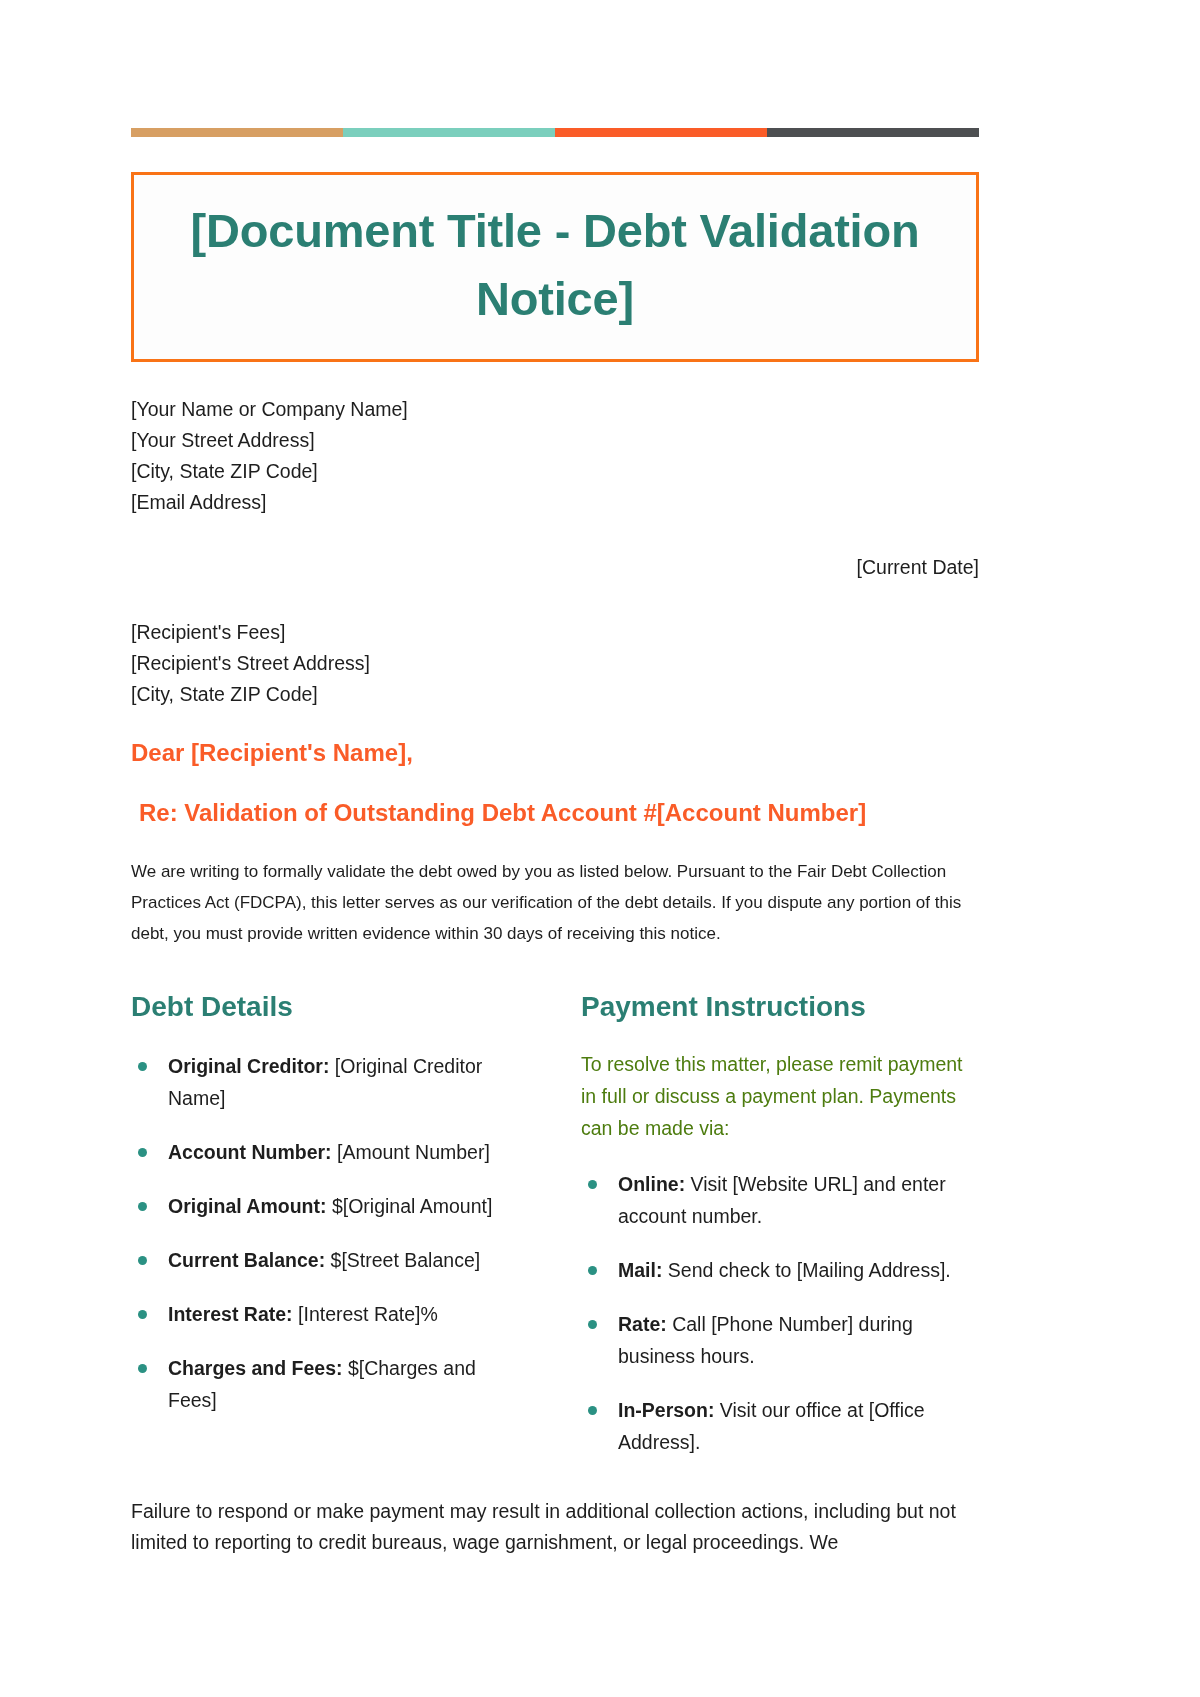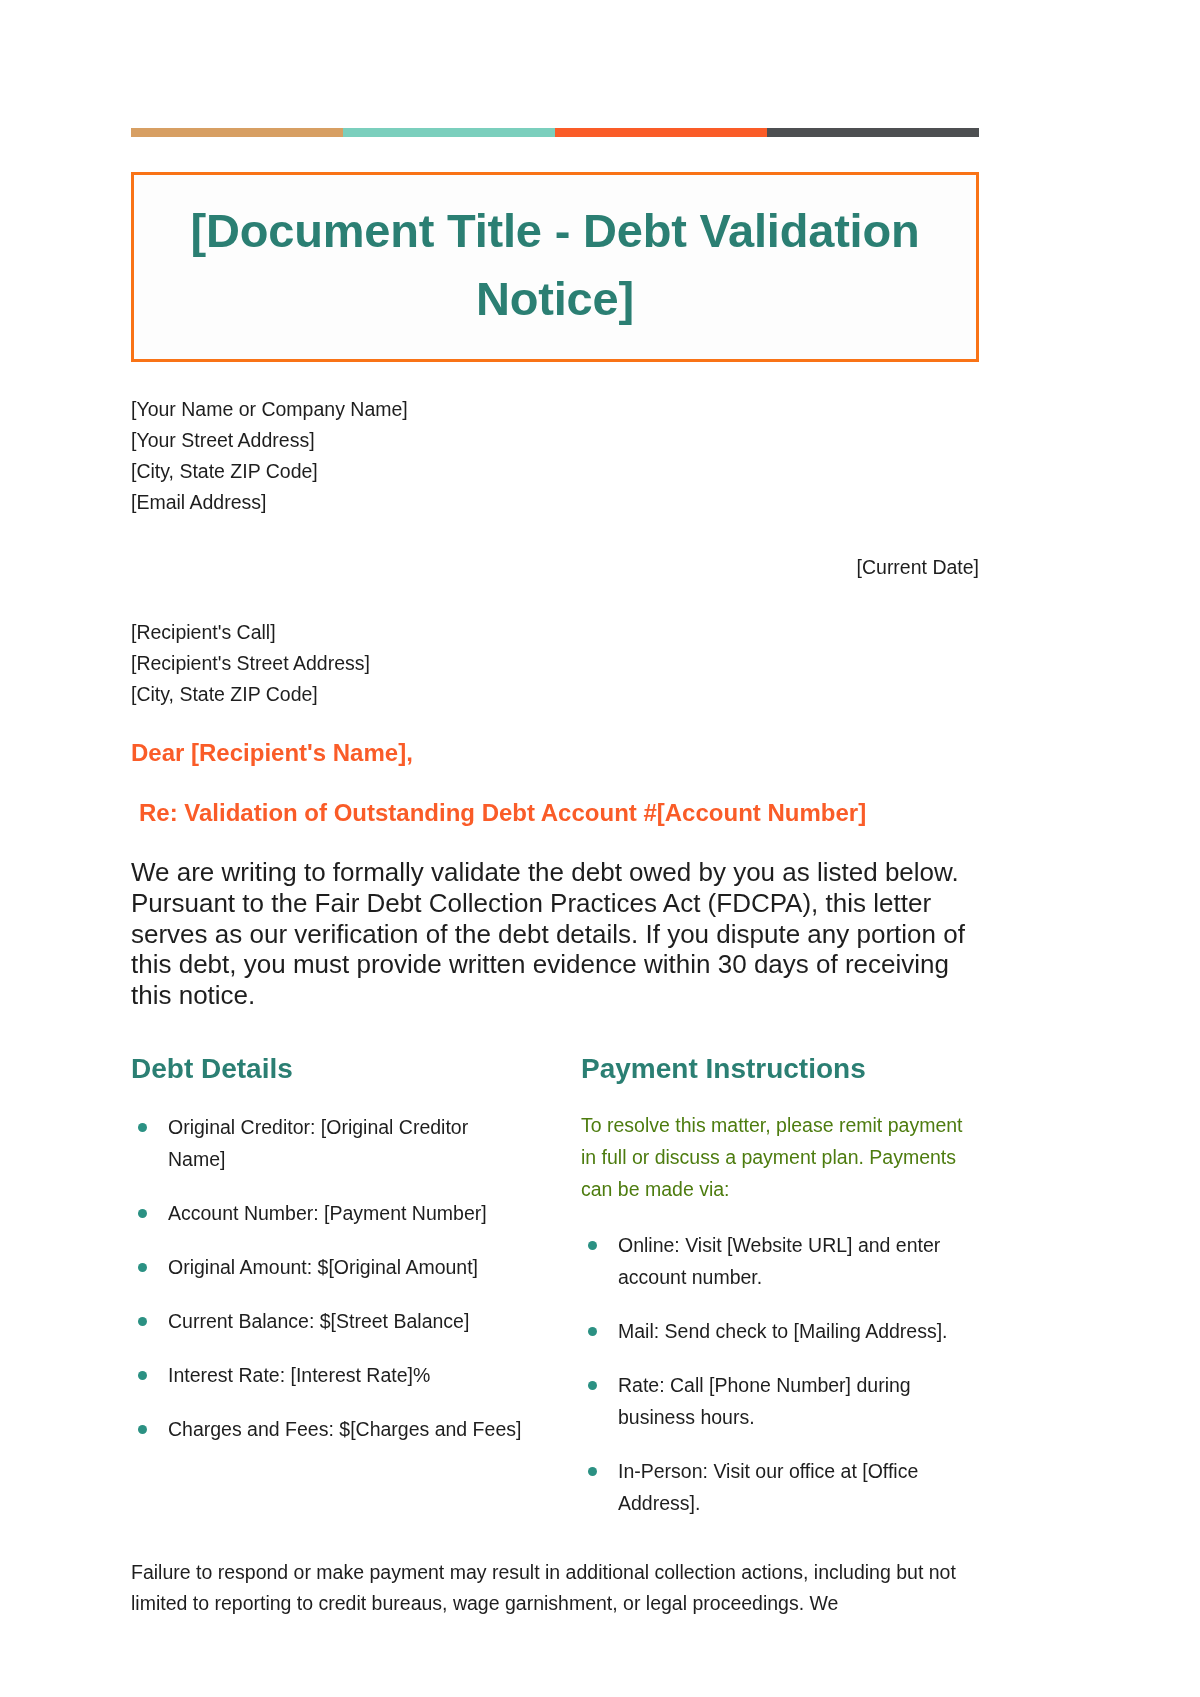--- a/index.html
+++ b/index.html
@@ -96,21 +96,21 @@
     margin: 29px 0 0 8px;
     font-size: 24px;
     font-weight: bold;
     color: #fa5c28;
     line-height: 1.3;
   }
 
   
   .body-para {
     margin: 29px 0 0 0;
-    font-size: 26px;
+    font-size: 17px;
     line-height: 30.8px;
     color: #1e1e1e;
   }
 
   
   .columns {
     display: flex;
     margin-top: 40px;
     gap: 52px;
   }
@@ -147,21 +147,21 @@
   ul.bullets li:last-child { margin-bottom: 0; }
   ul.bullets li .dot {
     position: absolute;
     left: 7px;
     top: 12px;
     width: 9px;
     height: 9px;
     border-radius: 50%;
     background: #2b9183;
   }
-  ul.bullets li b { font-weight: normal; }
+  ul.bullets li b { font-weight: bold; }
 
   .closing-para {
     margin: 38px 0 0 0;
     font-size: 19.5px;
     line-height: 30.8px;
     color: #1e1e1e;
   }
 </style>
 </head>
 <body>
@@ -183,21 +183,21 @@
     <div class="addr-block">
       <span class="addr-line">[Your Name or Company Name]</span>
       <span class="addr-line">[Your Street Address]</span>
       <span class="addr-line">[City, State ZIP Code]</span>
       <span class="addr-line">[Email Address]</span>
     </div>
 
     <div class="date-line">[Current Date]</div>
 
     <div class="recipient-block">
-      <span class="addr-line">[Recipient's Call]</span>
+      <span class="addr-line">[Recipient's Fees]</span>
       <span class="addr-line">[Recipient's Street Address]</span>
       <span class="addr-line">[City, State ZIP Code]</span>
     </div>
 
     <p class="salutation">Dear [Recipient's Name],</p>
 
     <p class="subject">Re: Validation of Outstanding Debt Account #[Account Number]</p>
 
     <p class="body-para">We are writing to formally validate the debt owed by you as listed below. Pursuant to the Fair Debt Collection Practices Act (FDCPA), this letter serves as our verification of the debt details. If you dispute any portion of this debt, you must provide written evidence within 30 days of receiving this notice.</p>
 
@@ -207,21 +207,21 @@
         <h2 class="col-heading">Debt Details</h2>
         <ul class="bullets">
           <li>
             <span class="dot"></span>
             <b>Original Creditor:</b>
             <span>[Original Creditor Name]</span>
           </li>
           <li>
             <span class="dot"></span>
             <b>Account Number:</b>
-            <span>[Payment Number]</span>
+            <span>[Amount Number]</span>
           </li>
           <li>
             <span class="dot"></span>
             <b>Original Amount:</b>
             <span>$[Original Amount]</span>
           </li>
           <li>
             <span class="dot"></span>
             <b>Current Balance:</b>
             <span>$[Street Balance]</span>

